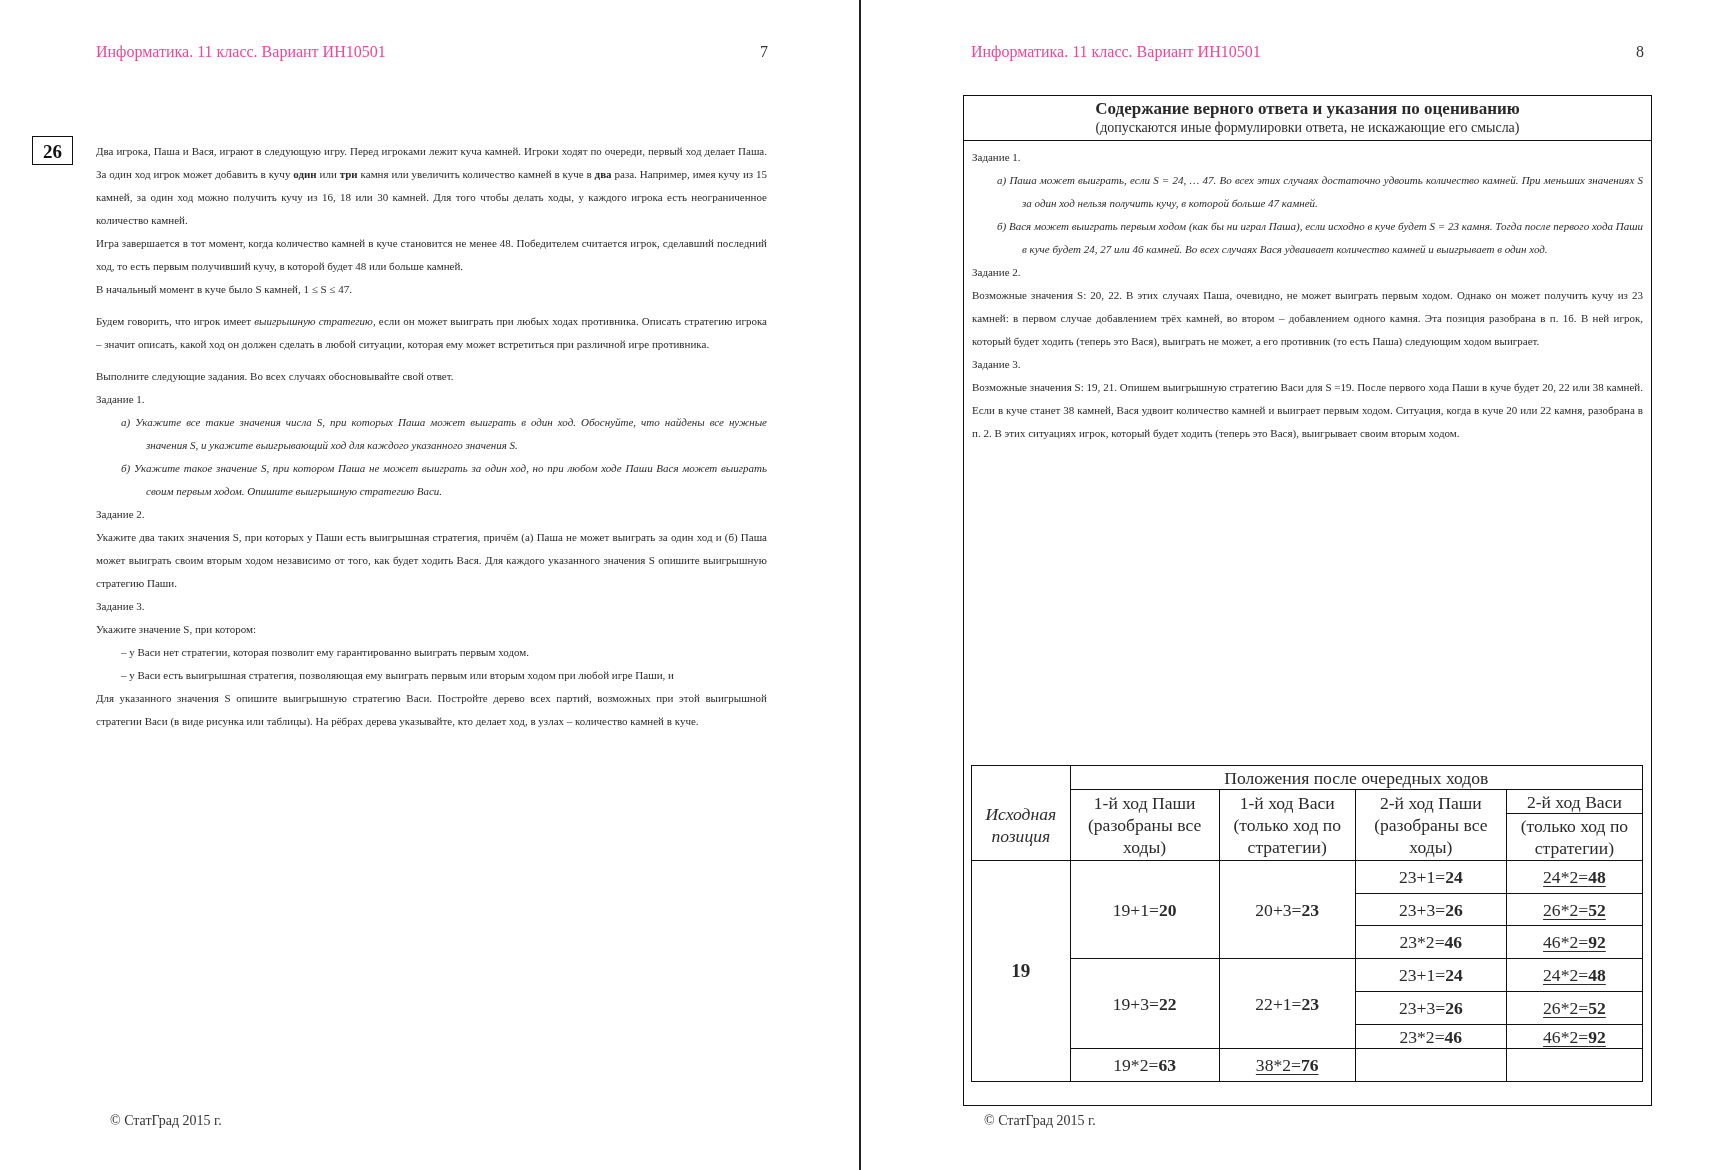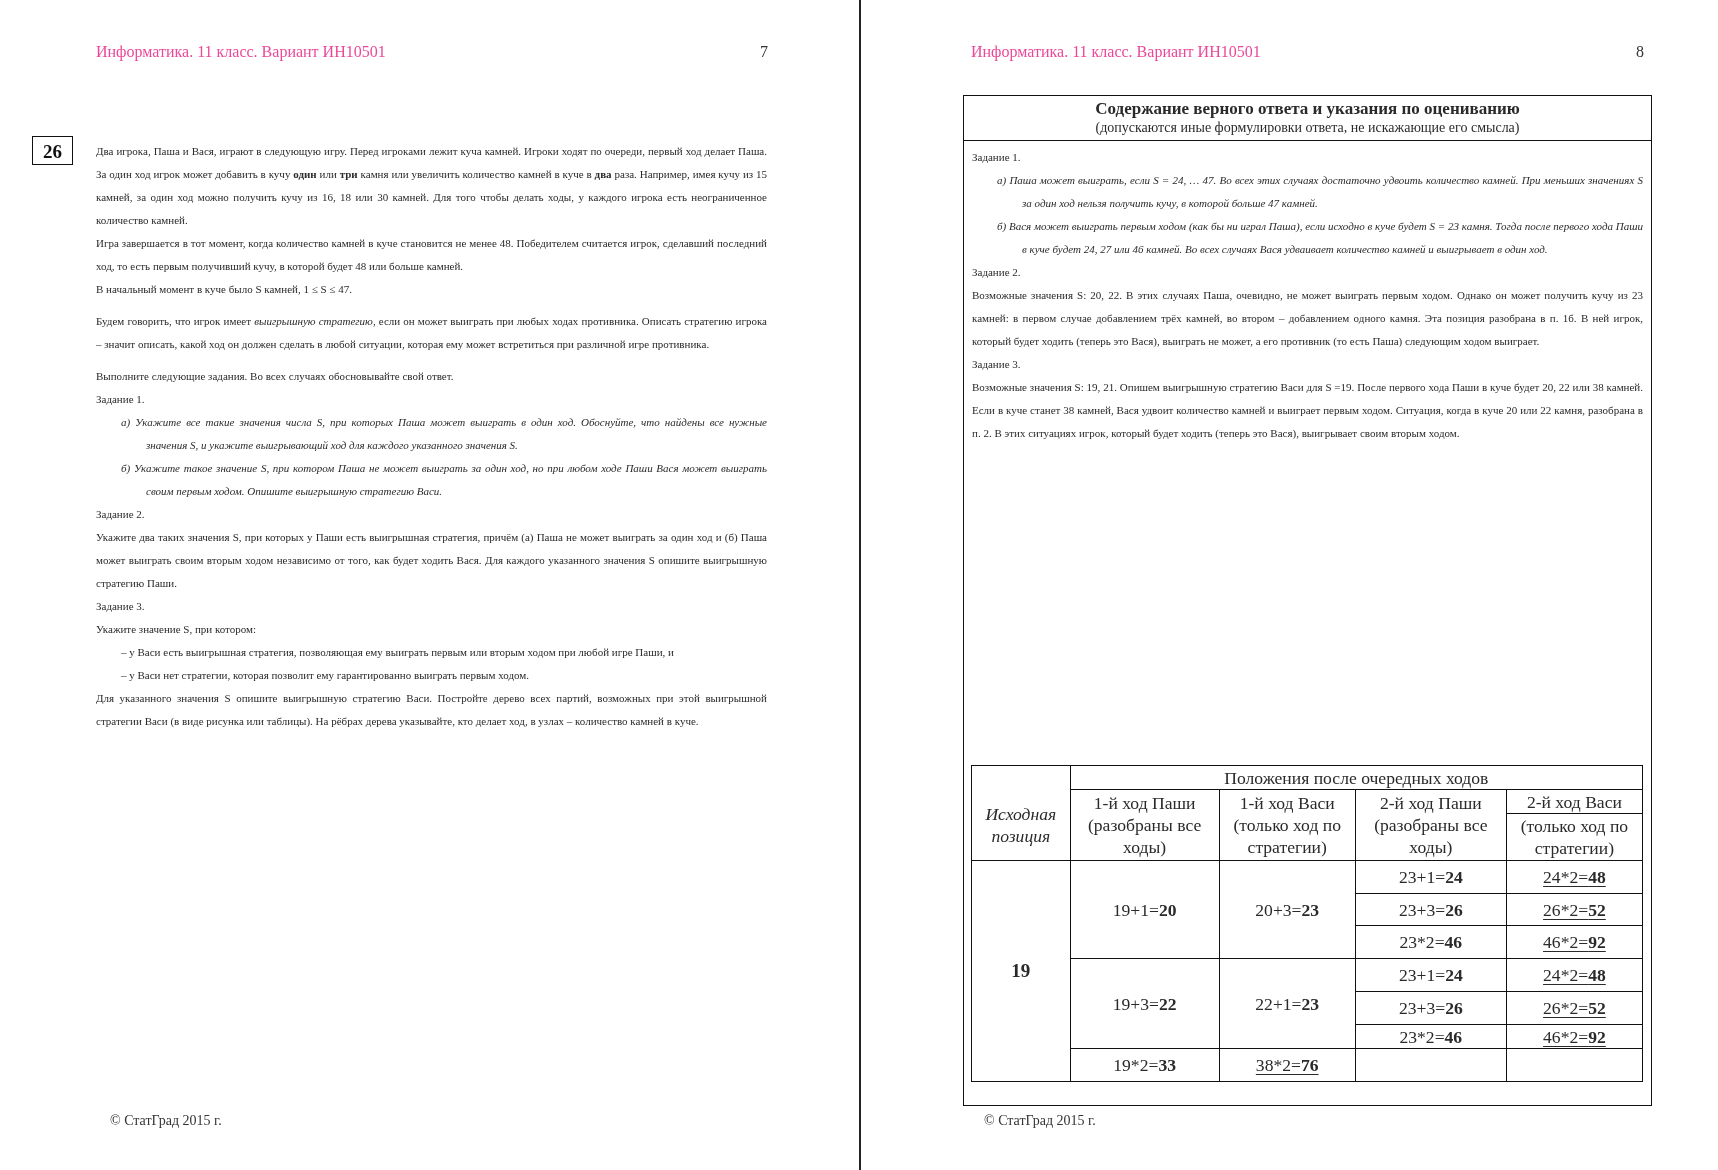--- a/index.html
+++ b/index.html
@@ -46,22 +46,22 @@
   <p><span>Будем говорить, что игрок имеет </span><span class="i">выигрышную стратегию</span><span>, если он может выиграть при любых ходах противника. Описать стратегию игрока – значит описать, какой ход он должен сделать в любой ситуации, которая ему может встретиться при различной игре противника.</span></p>
   <div class="gap"></div>
   <p>Выполните следующие задания. Во всех случаях обосновывайте свой ответ.</p>
   <p>Задание 1.</p>
   <p class="ind">а) Укажите все такие значения числа S, при которых Паша может выиграть в один ход. Обоснуйте, что найдены все нужные значения S, и укажите выигрывающий ход для каждого указанного значения S.</p>
   <p class="ind">б) Укажите такое значение S, при котором Паша не может выиграть за один ход, но при любом ходе Паши Вася может выиграть своим первым ходом. Опишите выигрышную стратегию Васи.</p>
   <p>Задание 2.</p>
   <p>Укажите два таких значения S, при которых у Паши есть выигрышная стратегия, причём (а) Паша не может выиграть за один ход и (б) Паша может выиграть своим вторым ходом независимо от того, как будет ходить Вася. Для каждого указанного значения S опишите выигрышную стратегию Паши.</p>
   <p>Задание 3.</p>
   <p>Укажите значение S, при котором:</p>
+  <p class="ind2">– у Васи нет стратегии, которая позволит ему гарантированно выиграть первым ходом.</p>
   <p class="ind2">– у Васи есть выигрышная стратегия, позволяющая ему выиграть первым или вторым ходом при любой игре Паши, и</p>
-  <p class="ind2">– у Васи нет стратегии, которая позволит ему гарантированно выиграть первым ходом.</p>
   <p>Для указанного значения S опишите выигрышную стратегию Васи. Постройте дерево всех партий, возможных при этой выигрышной стратегии Васи (в виде рисунка или таблицы). На рёбрах дерева указывайте, кто делает ход, в узлах – количество камней в куче.</p>
 </div>
 
 <div class="abs footer" style="left:110px; top:1113px;">© СтатГрад 2015 г.</div>
 
 <div class="divider"></div>
 
 <div class="abs hdr" style="left:971px;">Информатика. 11 класс. Вариант ИН10501</div>
 <div class="abs pnum" style="left:1636px;">8</div>
 
@@ -123,21 +123,21 @@
   <tr style="height:33px;">
     <td><span>23+3=</span><span class="b">26</span></td>
     <td><span class="u"><span>26*2=</span><span class="b">52</span></span></td>
   </tr>
   <tr style="height:24px;">
     <td><span>23*2=</span><span class="b">46</span></td>
     <td><span class="u"><span>46*2=</span><span class="b">92</span></span></td>
   </tr>
 
   <tr style="height:33px;">
-    <td><span>19*2=</span><span class="b">33</span></td>
+    <td><span>19*2=</span><span class="b">63</span></td>
     <td><span class="u"><span>38*2=</span><span class="b">76</span></span></td>
     <td></td>
     <td></td>
   </tr>
 </tbody>
   </table>
 
 <div class="abs footer" style="left:984px; top:1113px;">© СтатГрад 2015 г.</div>
 
 </body></html>

